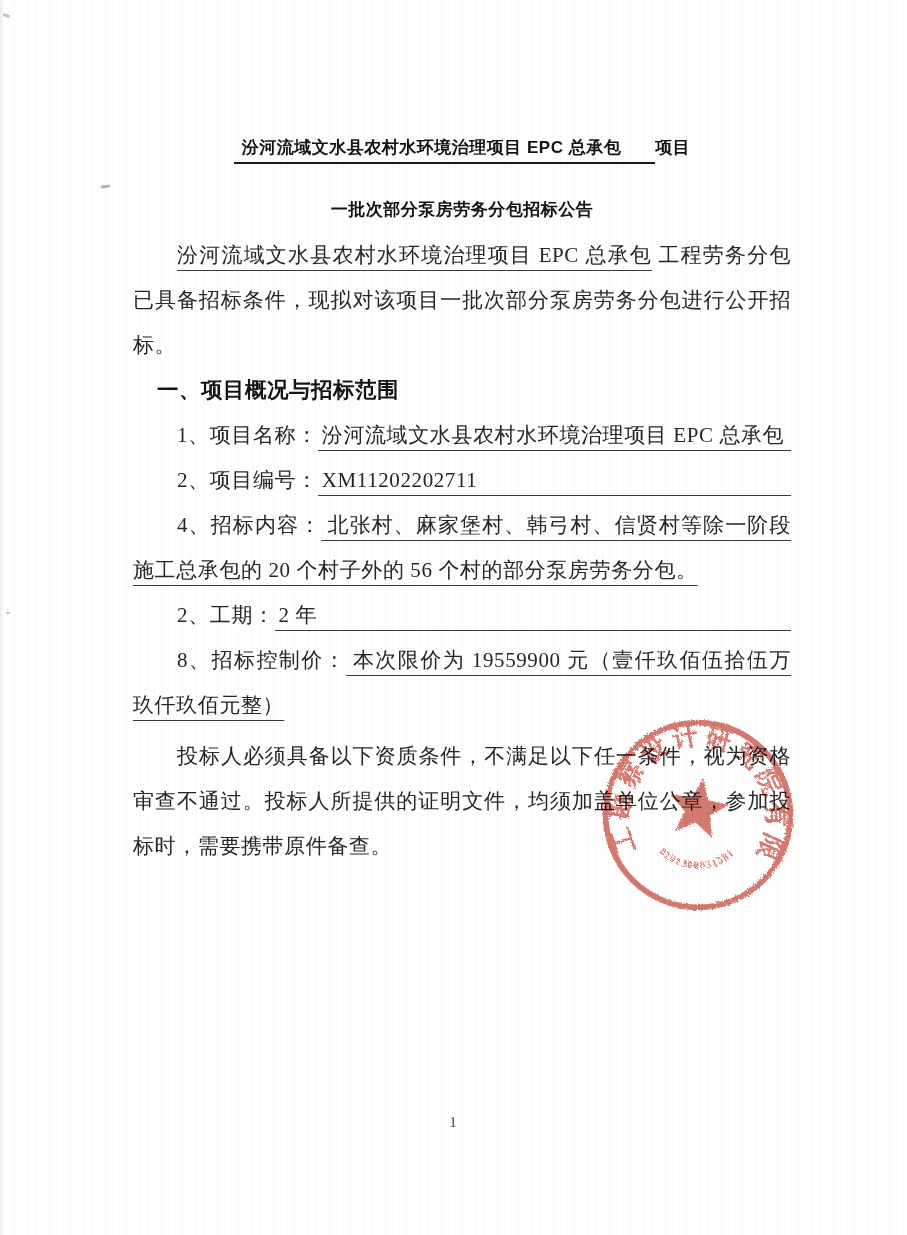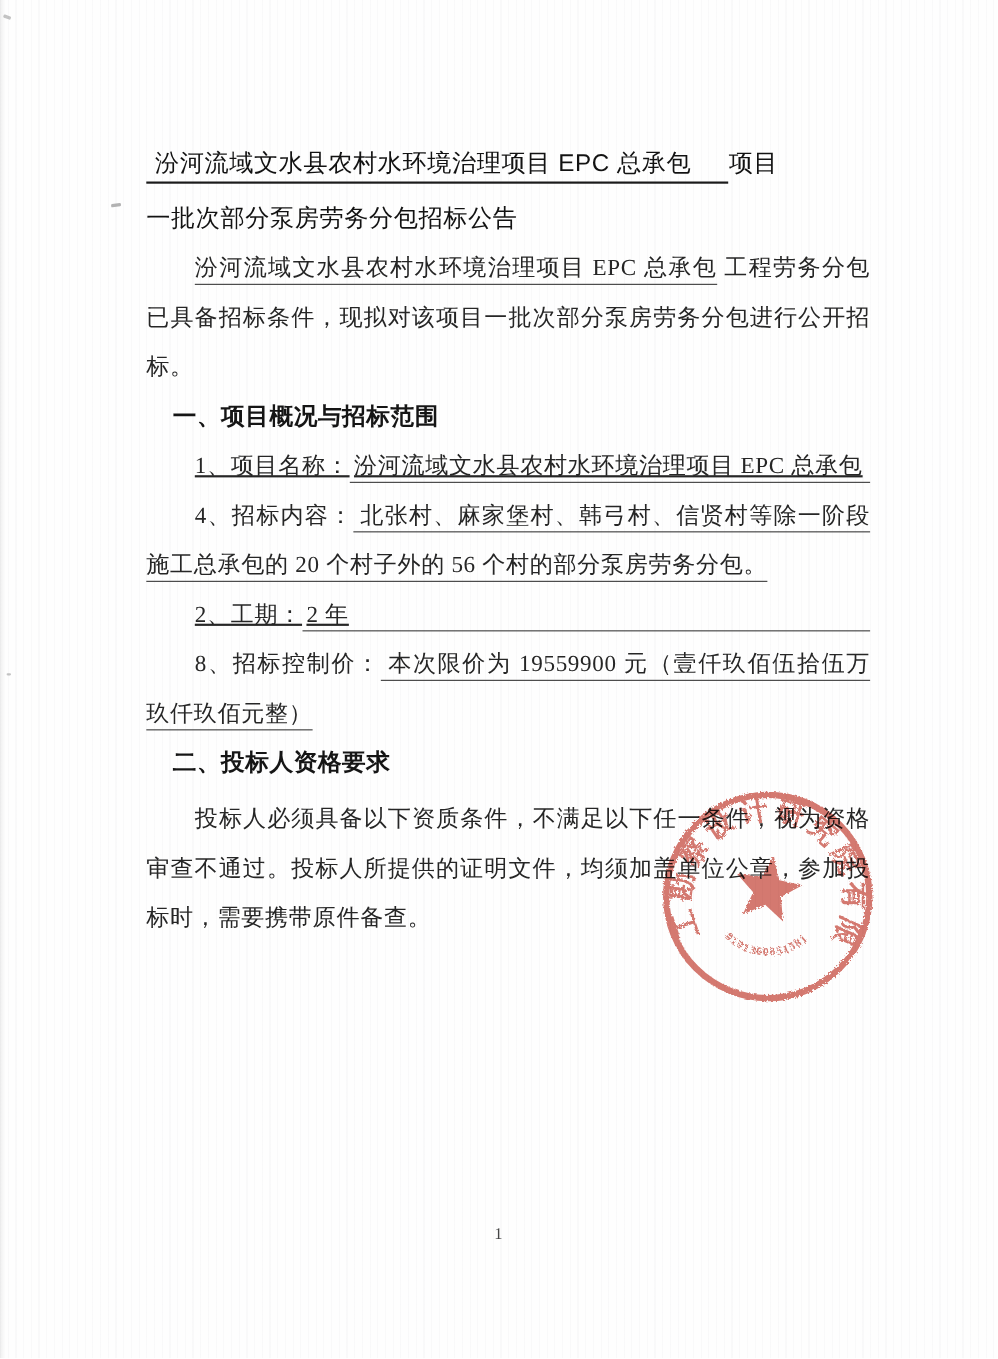--- a/index.html
+++ b/index.html
@@ -12,33 +12,33 @@
     color:#262626;
   }
   .page::after{ 
     content:"";position:absolute;left:0;top:0;bottom:0;width:5px;
     background:linear-gradient(90deg,rgba(0,0,0,0.06),rgba(0,0,0,0));
     pointer-events:none;
   }
   .content{position:absolute;left:133px;top:131px;width:658px;font-size:21px;}
   .title1,.title2{
     font-family:"Liberation Sans","DejaVu Sans",sans-serif;
-    font-weight:400;font-size:22px;color:#121212;
-    line-height:34px;letter-spacing:0.5px;
+    font-weight:700;font-size:17px;color:#121212;
+    text-align:center;line-height:34px;letter-spacing:0.5px;
   }
   .t1u{border-bottom:2.2px solid #1b1b1b;padding:0 2px 5px 8px;}
   .gap{display:inline-block;width:32px;}
-  .title2{margin-top:16px;}
+  .title2{margin-top:28px;}
   .para{margin:6px 0 0 0;line-height:45px;text-align:justify;text-indent:2.1em;letter-spacing:0.6px;}
   .sec-h{
     font-family:"Liberation Sans","DejaVu Sans",sans-serif;
     font-weight:700;font-size:21.5px;color:#151515;line-height:45px;letter-spacing:0.5px;margin-left:24px;
   }
   .item{line-height:45px;letter-spacing:0.6px;}
-  .item-fill{display:flex;text-decoration:underline;}
+  .item-fill{display:flex;}
   .item-fill .lbl{padding-left:2.1em;white-space:nowrap;}
   .item-fill .val{
     flex:1;padding-left:4px;
     background:linear-gradient(#3a3a3a,#3a3a3a) no-repeat 0 37px;
     background-size:100% 1.4px;
   }
   .item-fill.no-line .val{background:none;}
   .item-wrap{text-indent:2.1em;text-align:justify;}
   .uin{
     text-decoration:underline;
@@ -77,34 +77,37 @@
 
     <p class="para"><span class="uin">汾河流域文水县农村水环境治理项目 EPC 总承包</span><span> 工程劳务分包已具备招标条件，现拟对该项目一批次部分泵房劳务分包进行公开招标。</span></p>
 
     <div class="sec-h">一、项目概况与招标范围</div>
 
     <div class="item item-fill">
       <span class="lbl">1、项目名称：</span>
       <span class="val">汾河流域文水县农村水环境治理项目 EPC 总承包</span>
     </div>
 
+    <div class="item item-fill">
+      <span class="lbl">2、项目编号：</span>
+      <span class="val">XM11202202711</span>
+    </div>
 
 
     <div class="item item-wrap"><span class="lbl">4、招标内容：</span><span class="uin"> 北张村、麻家堡村、韩弓村、信贤村等除一阶段施工总承包的 20 个村子外的 56 个村的部分泵房劳务分包。</span></div>
 
 
     <div class="item item-fill">
       <span class="lbl">2、工期：</span>
       <span class="val">2 年</span>
     </div>
 
 
     <div class="item item-wrap"><span class="lbl">8、招标控制价：</span><span class="uin"> 本次限价为 19559900 元（壹仟玖佰伍拾伍万玖仟玖佰元整）</span></div>
 
-    <div class="sec-h">二、投标人资格要求</div>
 
     <p class="para">投标人必须具备以下资质条件，不满足以下任一条件，视为资格审查不通过。投标人所提供的证明文件，均须加盖单位公章，参加投标时，需要携带原件备查。</p>
 
   </div>
 
   <svg class="seal" viewBox="0 0 210 210" aria-hidden="true">
     <defs>
       <filter id="rough" x="-10%" y="-10%" width="120%" height="120%">
         <feTurbulence type="fractalNoise" baseFrequency="0.55" numOctaves="2" result="n"></feTurbulence>
         <feDisplacementMap in="SourceGraphic" in2="n" scale="4"></feDisplacementMap>

